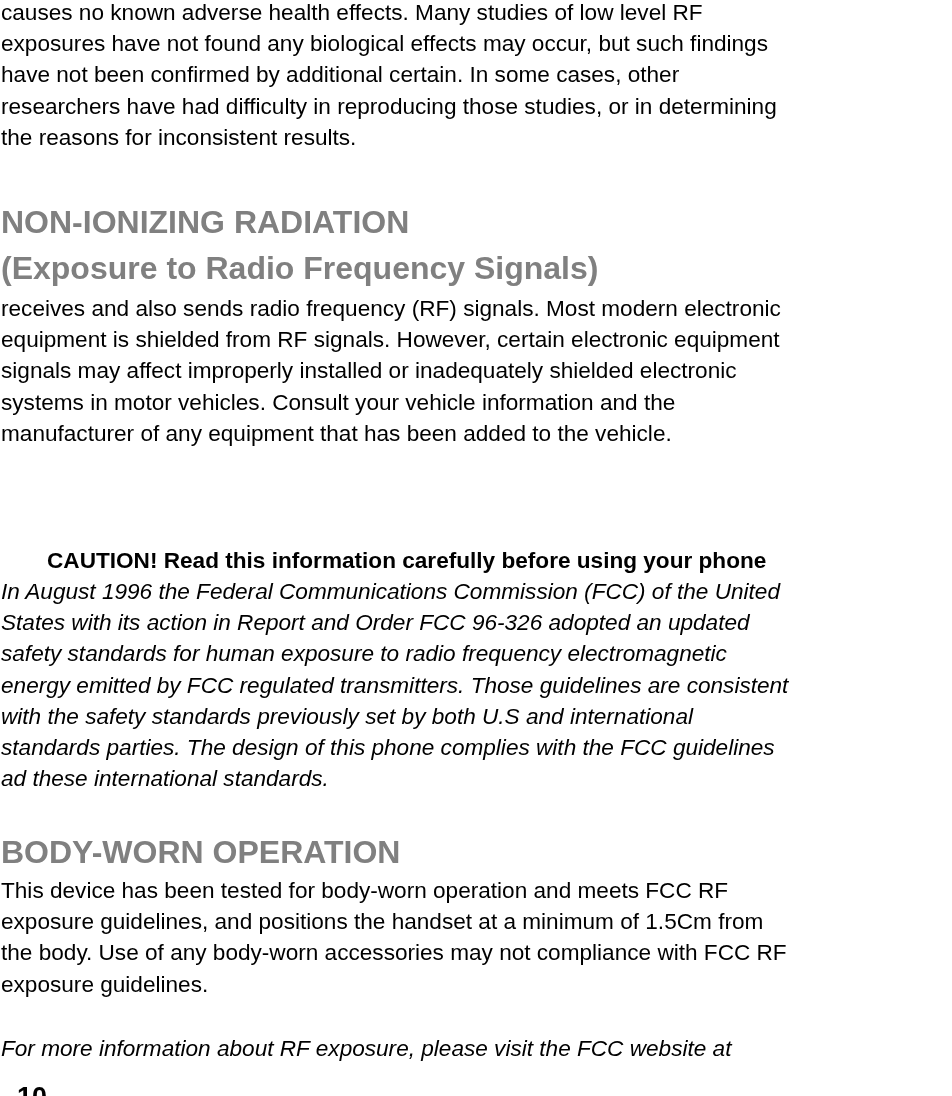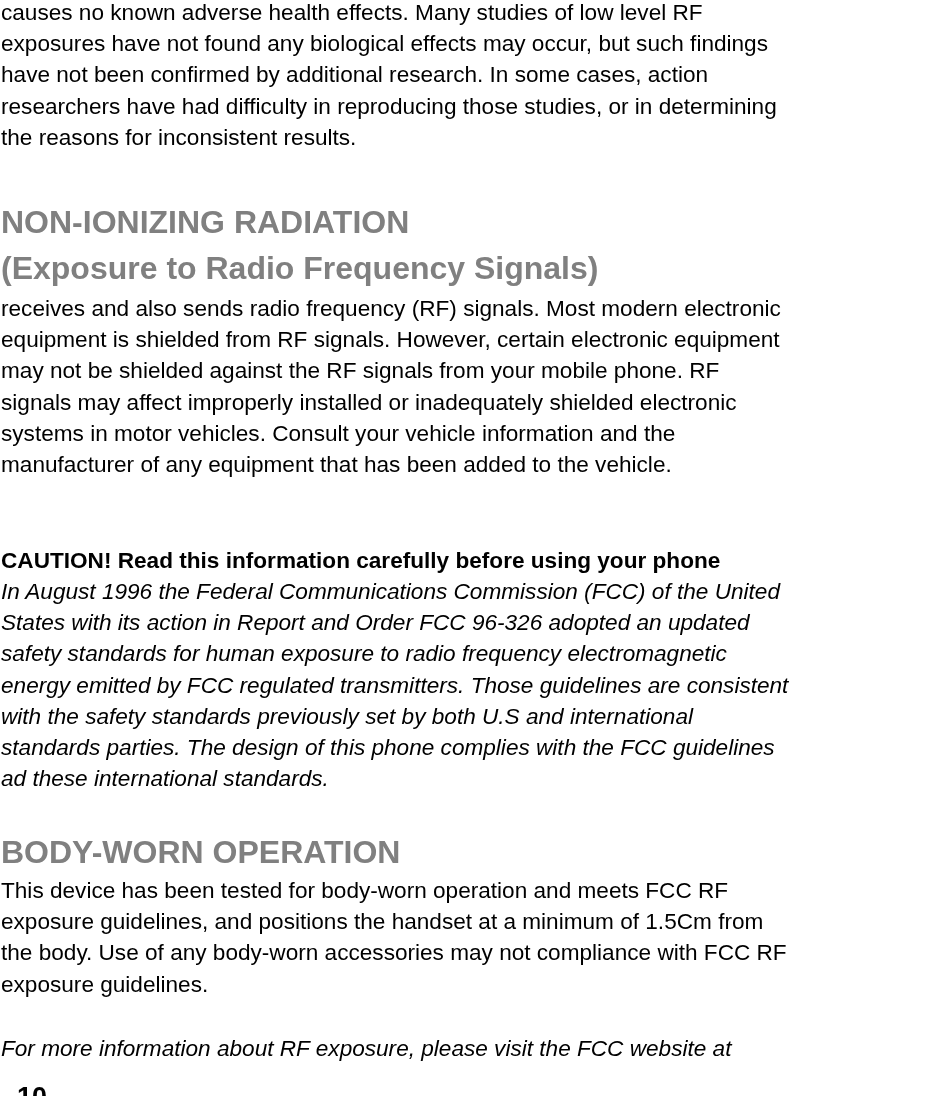--- a/index.html
+++ b/index.html
@@ -61,40 +61,39 @@
     .abs { position: absolute; left: 0; }
   </style>
 </head>
 <body>
 
 <div class="page">
 
   <div class="para abs" style="top:-3px;">
     <span class="line">causes no known adverse health effects. Many studies of low level RF</span>
     <span class="line">exposures have not found any biological effects may occur, but such findings</span>
-    <span class="line">have not been confirmed by additional research. In some cases, action</span>
+    <span class="line">have not been confirmed by additional certain. In some cases, other</span>
     <span class="line">researchers have had difficulty in reproducing those studies, or in determining</span>
     <span class="line">the reasons for inconsistent results.</span>
   </div>
 
   <div class="heading-gray abs" style="top:199px;">
     <span class="line">NON-IONIZING RADIATION</span>
     <span class="line">(Exposure to Radio Frequency Signals)</span>
   </div>
 
   <div class="para abs" style="top:293px;">
     <span class="line">receives and also sends radio frequency (RF) signals. Most modern electronic</span>
     <span class="line">equipment is shielded from RF signals. However, certain electronic equipment</span>
-    <span class="line">may not be shielded against the RF signals from your mobile phone. RF</span>
     <span class="line">signals may affect improperly installed or inadequately shielded electronic</span>
     <span class="line">systems in motor vehicles. Consult your vehicle information and the</span>
     <span class="line">manufacturer of any equipment that has been added to the vehicle.</span>
   </div>
 
-  <div class="caution abs" style="top:545px;">CAUTION! Read this information carefully before using your phone</div>
+  <div class="caution abs" style="top:545px;padding-left:46px;">CAUTION! Read this information carefully before using your phone</div>
 
   <div class="para abs" style="top:576px;font-style:italic;">
     <span class="line">In August 1996 the Federal Communications Commission (FCC) of the United</span>
     <span class="line">States with its action in Report and Order FCC 96-326 adopted an updated</span>
     <span class="line">safety standards for human exposure to radio frequency electromagnetic</span>
     <span class="line">energy emitted by FCC regulated transmitters. Those guidelines are consistent</span>
     <span class="line">with the safety standards previously set by both U.S and international</span>
     <span class="line">standards parties. The design of this phone complies with the FCC guidelines</span>
     <span class="line">ad these international standards.</span>
   </div>

